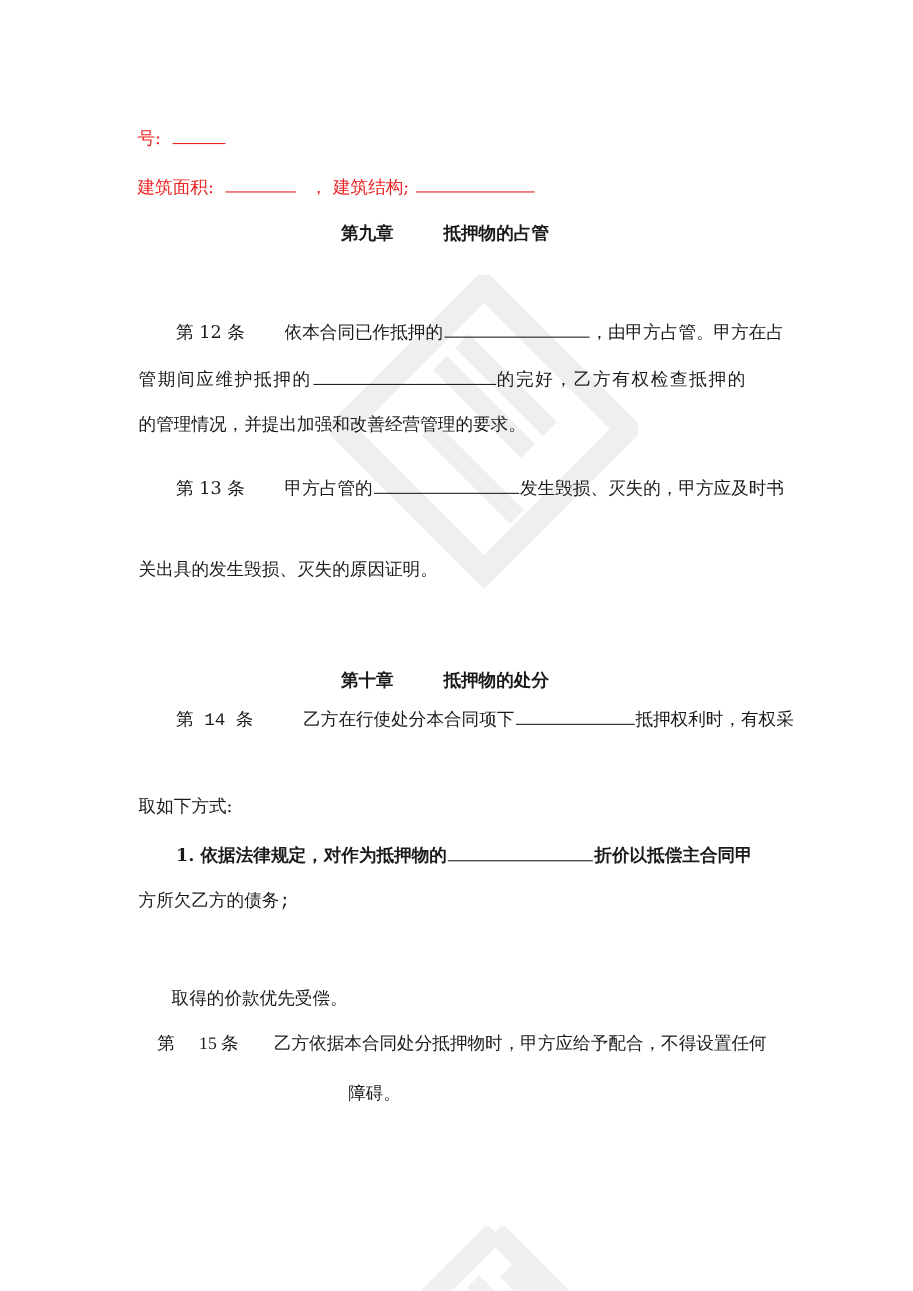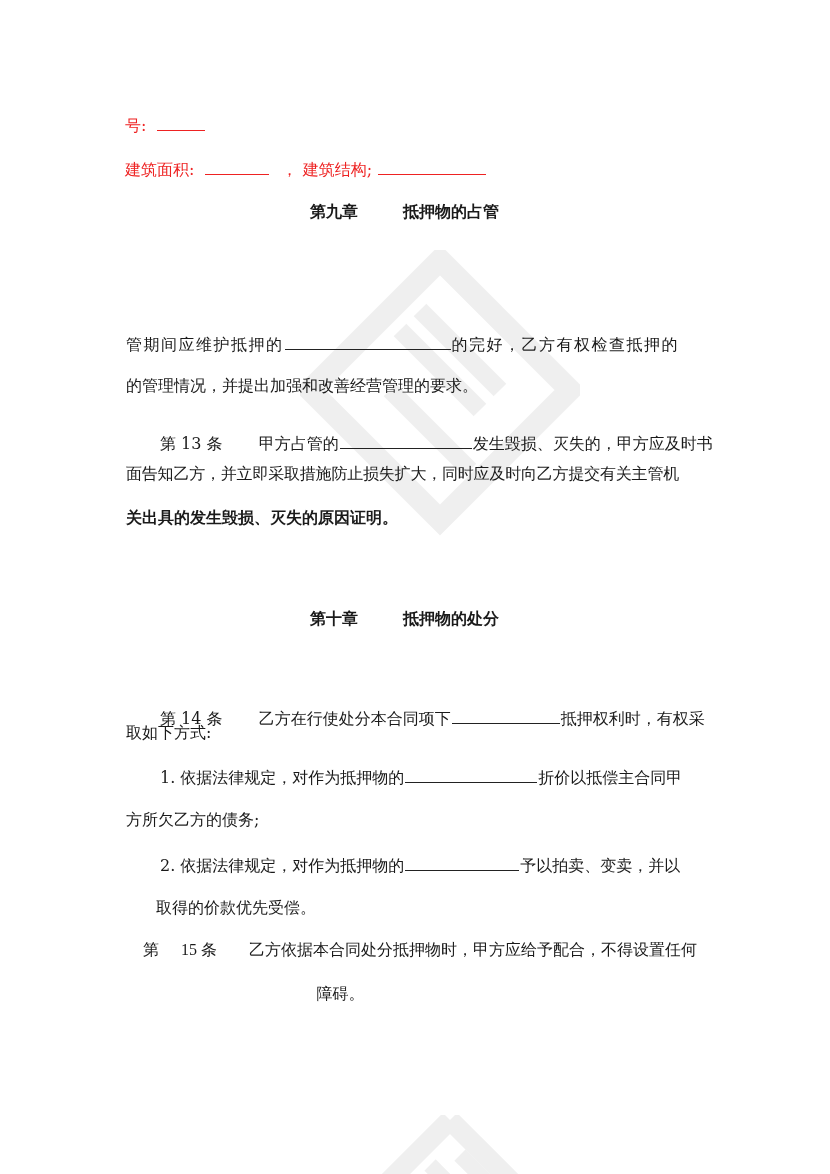--- a/index.html
+++ b/index.html
@@ -77,61 +77,60 @@
     <span>建筑结构;</span>
     <span class="blank" style="width:108px;"></span>
   </div>
 
   <div class="heading" style="top:202px;padding-left:0;">
     <span style="margin-left:0;">第九章</span>
     <span class="gap" style="width:34px;"></span>
     <span>抵押物的占管</span>
   </div>
 
+  <div class="line" style="left:160px;top:290px;">
+    <span>第 12 条</span>
+    <span class="gap" style="width:26px;"></span>
+    <span>依本合同已作抵押的</span><span class="blank" style="width:132px;"></span><span>，由甲方占管。甲方在占</span>
+  </div>
   <div class="line" style="left:126px;top:376px;">
     <span>的管理情况，并提出加强和改善经营管理的要求。</span>
   </div>
   <div class="line" style="left:126px;top:333px;letter-spacing:1.5px;">
     <span>管期间应维护抵押的</span><span class="blank" style="width:166px;"></span><span>的完好，乙方有权检查抵押的</span>
   </div>
 
   <div class="line" style="left:160px;top:432px;">
     <span>第 13 条</span>
     <span class="gap" style="width:26px;"></span>
     <span>甲方占管的</span><span class="blank" style="width:132px;"></span><span>发生毁损、灭失的，甲方应及时书</span>
   </div>
-  <div class="line" style="left:126px;top:464px;letter-spacing:-0.2px;">
-    <span>面告知乙方，并立即采取措施防止损失扩大，同时应及时向乙方提交有关主管机</span>
-  </div>
-  <div class="line" style="left:126px;top:508px;font-weight:bold;">
+  <div class="line" style="left:126px;top:508px;">
     <span>关出具的发生毁损、灭失的原因证明。</span>
   </div>
 
   <div class="heading" style="top:593px;margin-top:16px;">
     <span>第十章</span>
     <span class="gap" style="width:34px;"></span>
     <span>抵押物的处分</span>
   </div>
 
-  <div class="line" style="left:160px;top:707px;">
+  <div class="line" style="left:160px;top:642px;font-family:Liberation Mono, monospace;">
     <span>第 14 条</span>
     <span class="gap" style="width:26px;"></span>
     <span>乙方在行使处分本合同项下</span><span class="blank" style="width:108px;"></span><span>抵押权利时，有权采</span>
   </div>
   <div class="line" style="left:126px;top:723px;">
     <span>取如下方式:</span>
   </div>
-  <div class="line" style="left:160px;top:766px;">
+  <div class="line" style="left:160px;top:766px;font-weight:bold;">
     <span>1. 依据法律规定，对作为抵押物的</span><span class="blank" style="width:132px;"></span><span>折价以抵偿主合同甲</span>
   </div>
-  <div class="line" style="left:126px;top:810px;">
+  <div class="line" style="left:126px;top:810px;font-family:Liberation Mono, monospace;">
     <span>方所欠乙方的债务;</span>
-  </div>
-  <div class="line" style="left:160px;top:854px;">
-    <span>2. 依据法律规定，对作为抵押物的</span><span class="blank" style="width:114px;"></span><span>予以拍卖、变卖，并以</span>
   </div>
   <div class="line" style="left:126px;top:898px;margin-left:30px;">
     <span>取得的价款优先受偿。</span>
   </div>
 
   <div class="line" style="left:143px;top:940px;font-family:Liberation Serif, serif;">
     <span>第</span>
     <span class="gap" style="width:14px;"></span>
     <span>15 条</span>
     <span class="gap" style="width:24px;"></span>

